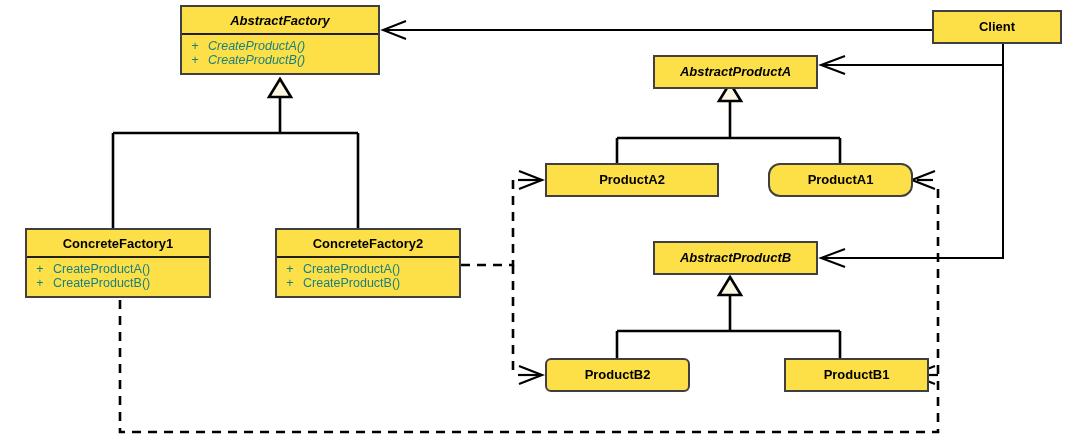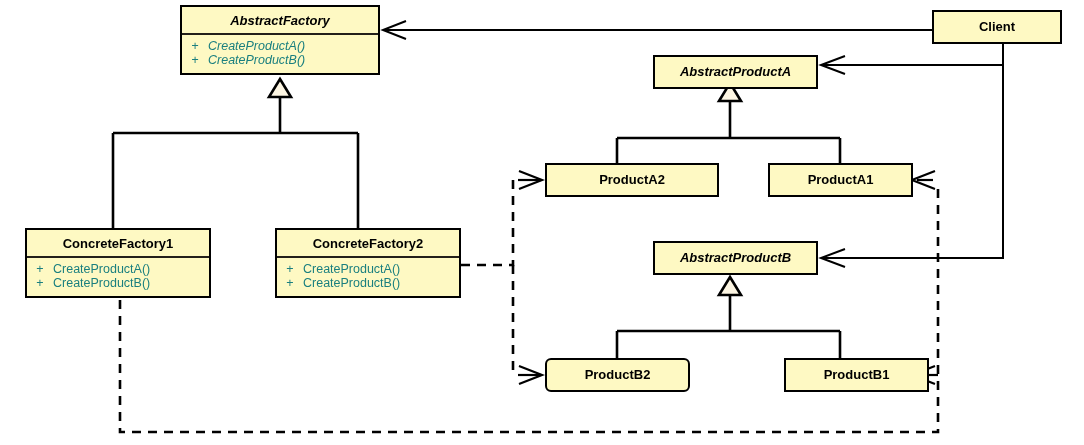--- a/index.html
+++ b/index.html
@@ -18,22 +18,22 @@
   #wires {
     position: absolute;
     left: 0;
     top: 0;
     width: 1084px;
     height: 445px;
   }
   .uml-class {
     position: absolute;
     box-sizing: border-box;
-    background: #fef9c3;
-    border: 2px solid #000000;
+    background: #fde047;
+    border: 2px solid #404040;
     z-index: 5;
   }
   .uml-title {
     text-align: center;
     font-size: 13px;
     font-weight: bold;
     color: #000000;
     line-height: 1;
     padding: 7px 4px 6px 4px;
     white-space: nowrap;
@@ -195,21 +195,21 @@
   </div>
 
   <div class="uml-class compact abstract" style="left:653px; top:241px; width:165px; height:34px;">
     <div class="uml-title">AbstractProductB</div>
   </div>
 
   <div class="uml-class compact" style="left:545px; top:163px; width:174px; height:34px;">
     <div class="uml-title">ProductA2</div>
   </div>
 
-  <div class="uml-class compact" style="left:768px; top:163px; width:145px; height:34px;">
+  <div class="uml-class compact" style="left:768px; top:163px; width:145px; height:34px;border-radius:12px;">
     <div class="uml-title">ProductA1</div>
   </div>
 
   <div class="uml-class compact" style="left:545px; top:358px; width:145px; height:34px;border-radius:6px;">
     <div class="uml-title">ProductB2</div>
   </div>
 
   <div class="uml-class compact" style="left:784px; top:358px; width:145px; height:34px;">
     <div class="uml-title">ProductB1</div>
   </div>

